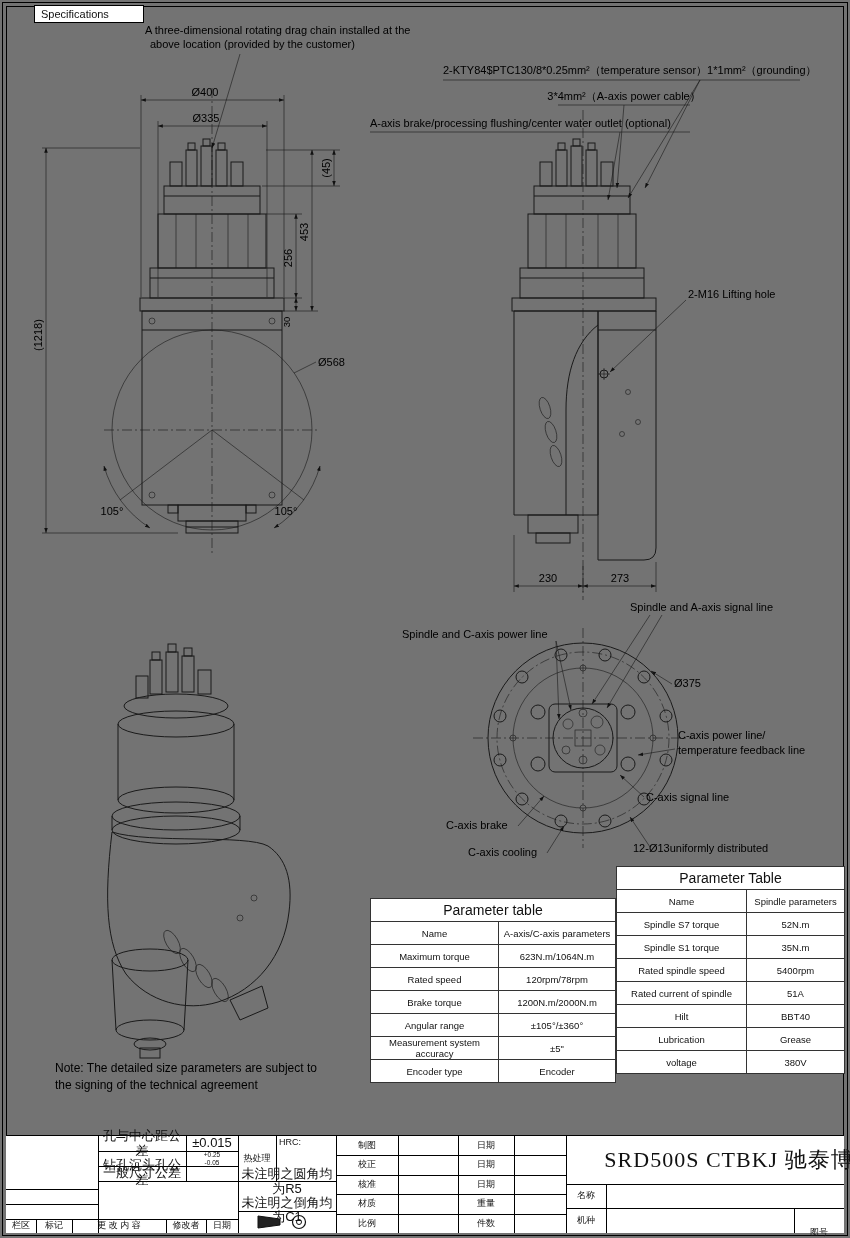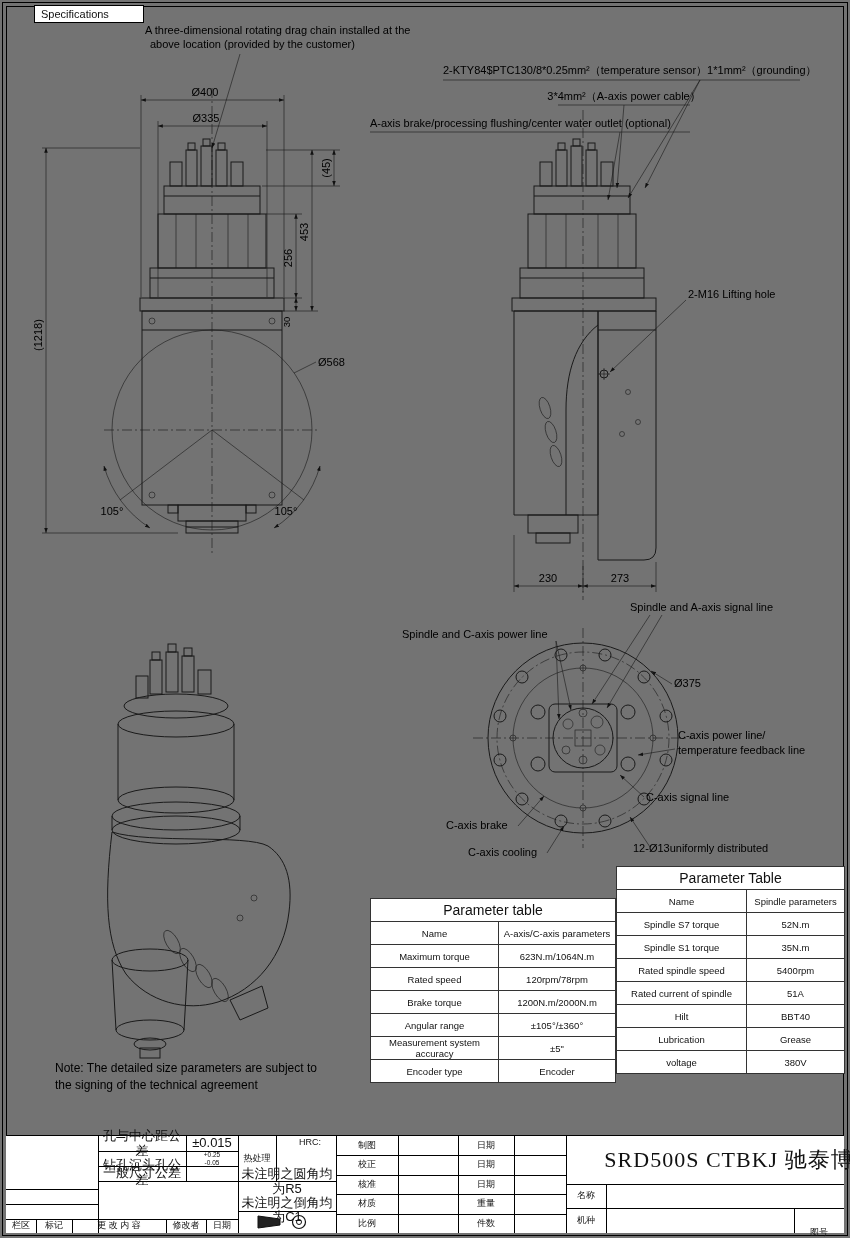--- a/index.html
+++ b/index.html
@@ -21,21 +21,21 @@
              font-size:9.5px;padding:0 3px;overflow:hidden;}
   .ptable td.ttl{font-size:14px;}
   .tblock{position:absolute;left:6px;top:1135px;width:838px;height:97px;background:#fff;
           border-top:1.5px solid #000;}
   .vline{position:absolute;width:0;border-left:1px solid #000;}
   .hline{position:absolute;height:0;border-top:1px solid #000;}
   .tcell{position:absolute;display:flex;align-items:center;justify-content:center;
          font-size:9px;color:#111;text-align:center;line-height:1.1;}
   .tcell.tiny{font-size:13px;}
   .tcell.left{justify-content:flex-start;padding-left:3px;}
-  .tcell.top{align-items:flex-start;padding-top:2px;margin-left:20px;}
+  .tcell.top{align-items:flex-start;padding-top:2px;}
   .tcell.col{flex-direction:column;}
   .bigtitle{position:absolute;display:flex;align-items:center;justify-content:center;
             font-family:"Liberation Serif",serif;font-size:22px;letter-spacing:1px;padding-left:24px;}
 </style>
 </head>
 <body>
 
 <div class="sheet">
   <div class="outer-frame"></div>
   <div class="inner-frame"></div>

